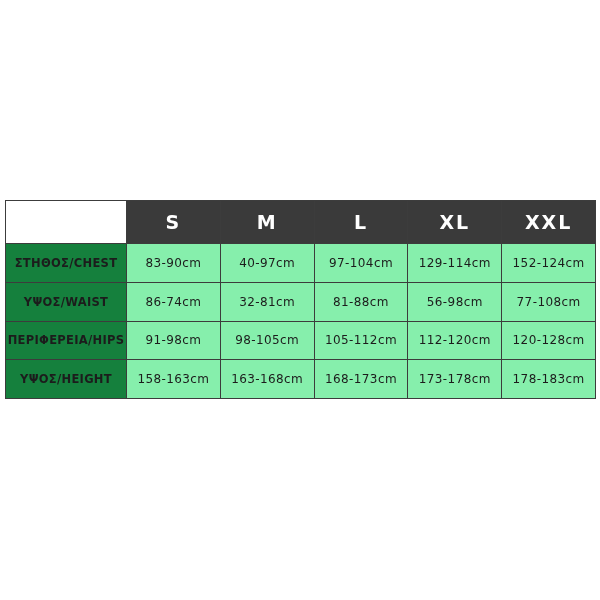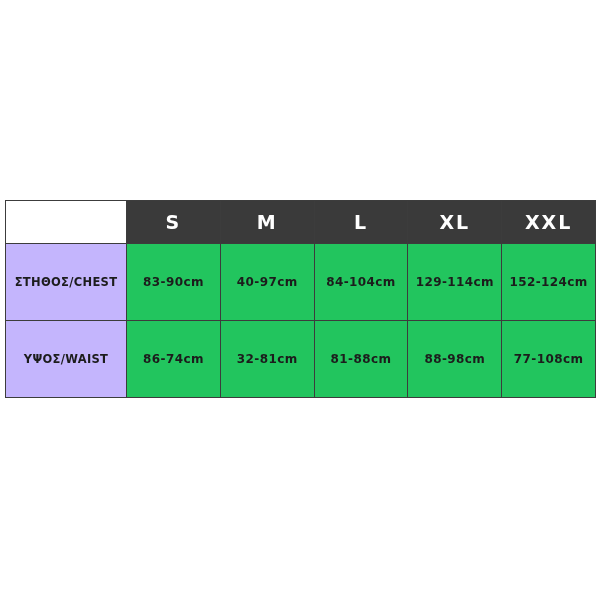--- a/index.html
+++ b/index.html
@@ -62,29 +62,29 @@
 
   
   tr.data-row { height: 38.8px; }
 
   td.row-label {
     color: #1c1c1c;
     font-size: 11.5px;
     font-weight: bold;
     letter-spacing: 0.3px;
     text-align: center;
-    background: #c4b5fd;
+    background: #15803d;
   }
 
   td.value-cell {
     color: #1c1c1c;
     font-size: 12px;
-    font-weight: bold;
+    font-weight: normal;
     letter-spacing: 0.4px;
-    background: #22c55e;
+    background: #86efac;
   }
 </style>
 </head>
 <body>
 
 <div id="size-chart-wrap">
   <table class="size-chart">
     <colgroup>
       <col class="c-label">
       <col class="c-size">
@@ -101,27 +101,43 @@
         <th class="size-head">L</th>
         <th class="size-head">XL</th>
         <th class="size-head">XXL</th>
       </tr>
     </thead>
     <tbody>
       <tr class="data-row">
         <td class="row-label">ΣΤΗΘΟΣ/CHEST</td>
         <td class="value-cell">83-90cm</td>
         <td class="value-cell">40-97cm</td>
-        <td class="value-cell">84-104cm</td>
+        <td class="value-cell">97-104cm</td>
         <td class="value-cell">129-114cm</td>
         <td class="value-cell">152-124cm</td>
       </tr>
       <tr class="data-row">
         <td class="row-label">ΥΨΟΣ/WAIST</td>
         <td class="value-cell">86-74cm</td>
         <td class="value-cell">32-81cm</td>
         <td class="value-cell">81-88cm</td>
-        <td class="value-cell">88-98cm</td>
+        <td class="value-cell">56-98cm</td>
         <td class="value-cell">77-108cm</td>
+      </tr>
+      <tr class="data-row">
+        <td class="row-label">ΠΕΡΙΦΕΡΕΙΑ/HIPS</td>
+        <td class="value-cell">91-98cm</td>
+        <td class="value-cell">98-105cm</td>
+        <td class="value-cell">105-112cm</td>
+        <td class="value-cell">112-120cm</td>
+        <td class="value-cell">120-128cm</td>
+      </tr>
+      <tr class="data-row">
+        <td class="row-label">ΥΨΟΣ/HEIGHT</td>
+        <td class="value-cell">158-163cm</td>
+        <td class="value-cell">163-168cm</td>
+        <td class="value-cell">168-173cm</td>
+        <td class="value-cell">173-178cm</td>
+        <td class="value-cell">178-183cm</td>
       </tr>
     </tbody>
   </table>
 </div>
 
 </body></html>

